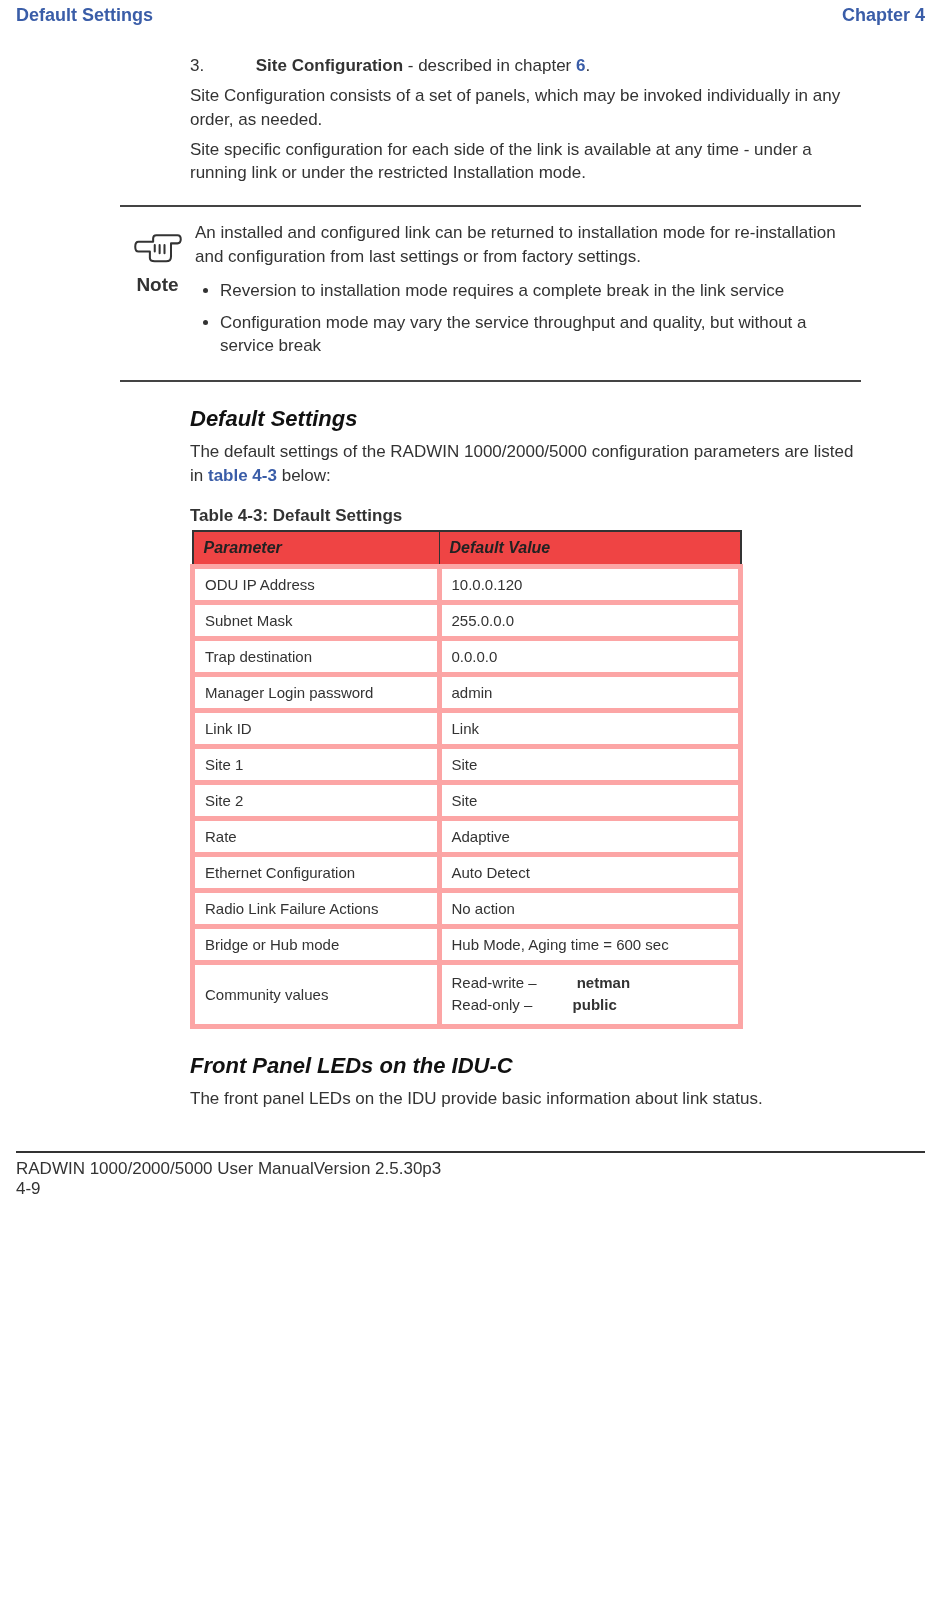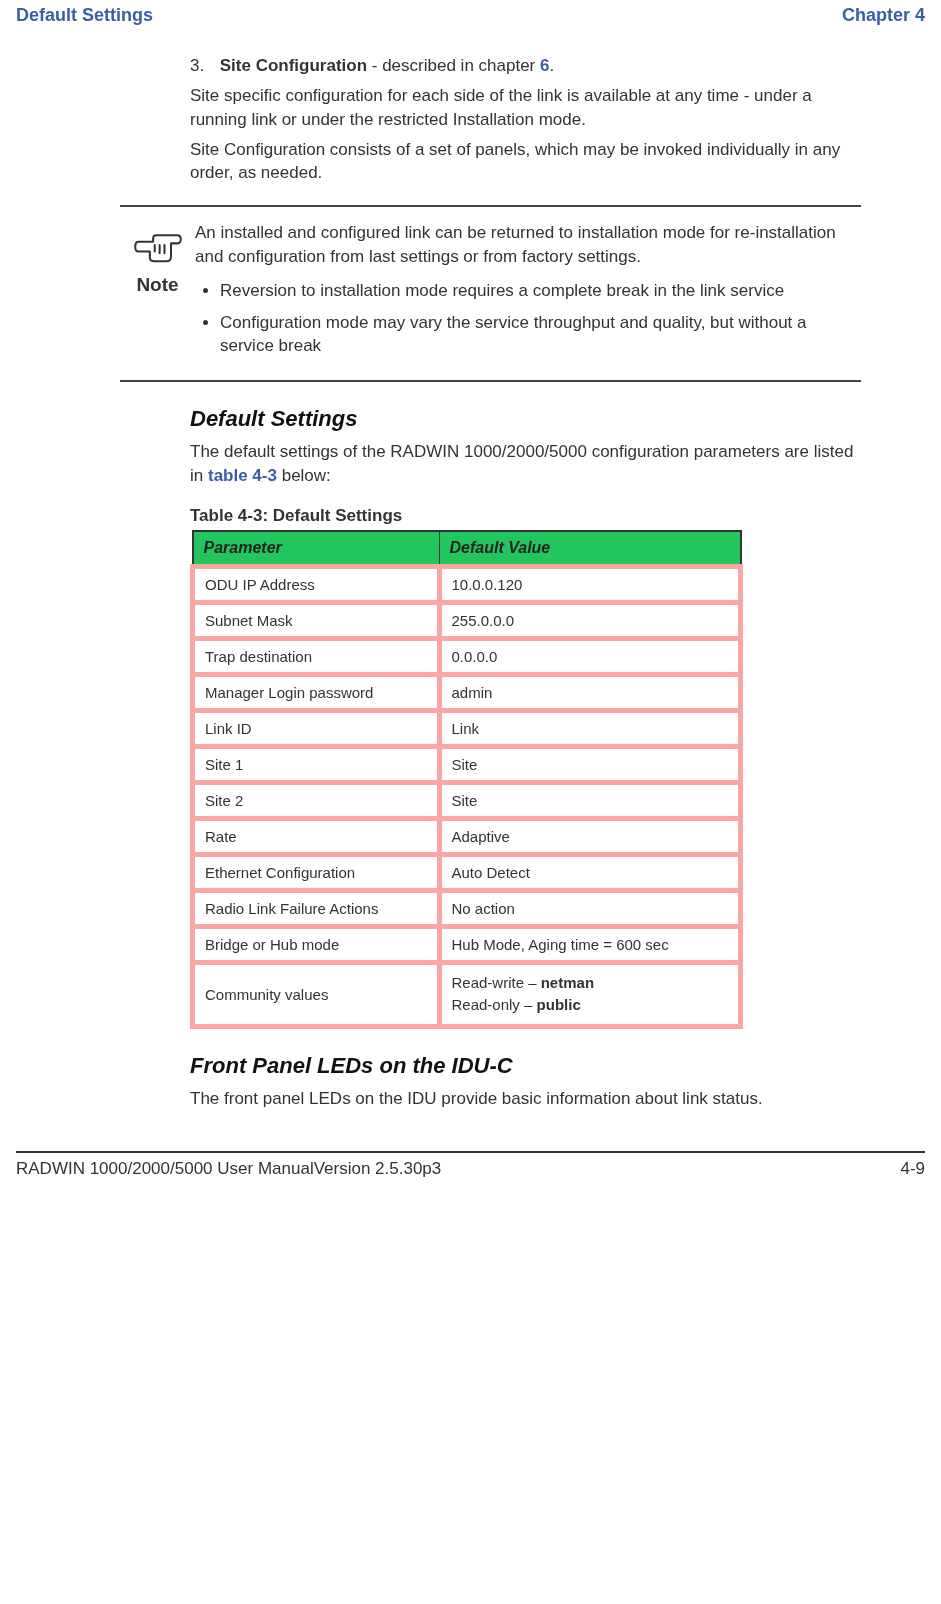--- a/index.html
+++ b/index.html
@@ -88,45 +88,46 @@
       font-size: 17px;
       margin: 18px 20px 4px 130px;
     }
     .data-table {
       border-collapse: collapse;
       margin-left: 130px;
       margin-bottom: 20px;
       border: 2px solid #333;
     }
     .data-table th {
-      background: #22c55e;
+      background: #ef4444;
       color: #222;
       font-style: italic;
       font-weight: bold;
       text-align: left;
       padding: 7px 10px;
       border: 1px solid #333;
       font-size: 16px;
     }
     .data-table td {
       padding: 7px 10px;
       border: 5px solid #fca5a5;
       font-size: 15px;
     }
     .data-table th:first-child { width: 225px; }
     .data-table th:nth-child(2) { width: 280px; }
     .page-footer {
       border-top: 2px solid #333;
       margin: 40px 16px 0 16px;
       padding: 6px 0 20px 0;
       display: flex;
-      justify-content: space-between;
+      justify-content: flex-start;
       font-size: 17px;
-    }
-    .bold { font-weight: bold; }
+      flex-direction: column;
+    }
+    .bold { font-weight: bold; margin-left: 36px; }
     .hand-icon svg {
       width: 52px;
       height: 40px;
     }
     .multi-line { line-height: 1.5; }
   </style>
 </head>
 <body>
 
 <div class="page-header">
@@ -134,22 +135,22 @@
   <span class="header-right">Chapter 4</span>
 </div>
 
 <div class="content">
 
   <div class="list-item-3">
     <span class="list-num">3.</span>
     <span class="bold">Site Configuration</span><span> - described in chapter </span><span class="link-ref">6</span><span>.</span>
   </div>
 
+  <div class="indented-para">Site Configuration consists of a set of panels, which may be invoked individually in any order, as needed.</div>
   <div class="indented-para">Site specific configuration for each side of the link is available at any time - under a running link or under the restricted Installation mode.</div>
-  <div class="indented-para">Site Configuration consists of a set of panels, which may be invoked individually in any order, as needed.</div>
 
   <div class="note-block">
     <div class="note-icon-wrap">
       <span class="hand-icon">
         <svg viewBox="0 0 64 48">
           <path d="M 8 20 Q 4 20 4 26 Q 4 32 8 32 L 22 32 L 22 40 Q 22 44 28 44 L 42 44 Q 48 44 48 38 L 48 22 L 56 22 Q 60 22 60 17 Q 60 12 56 12 L 30 12 Q 26 12 26 16 L 26 20 Z M 28 24 L 28 32 M 34 24 L 34 34 M 40 24 L 40 34" fill="none" stroke="#333" stroke-width="2.5" stroke-linejoin="round" stroke-linecap="round"></path>
         </svg>
       </span>
       <div class="note-label">Note</div>
     </div>

